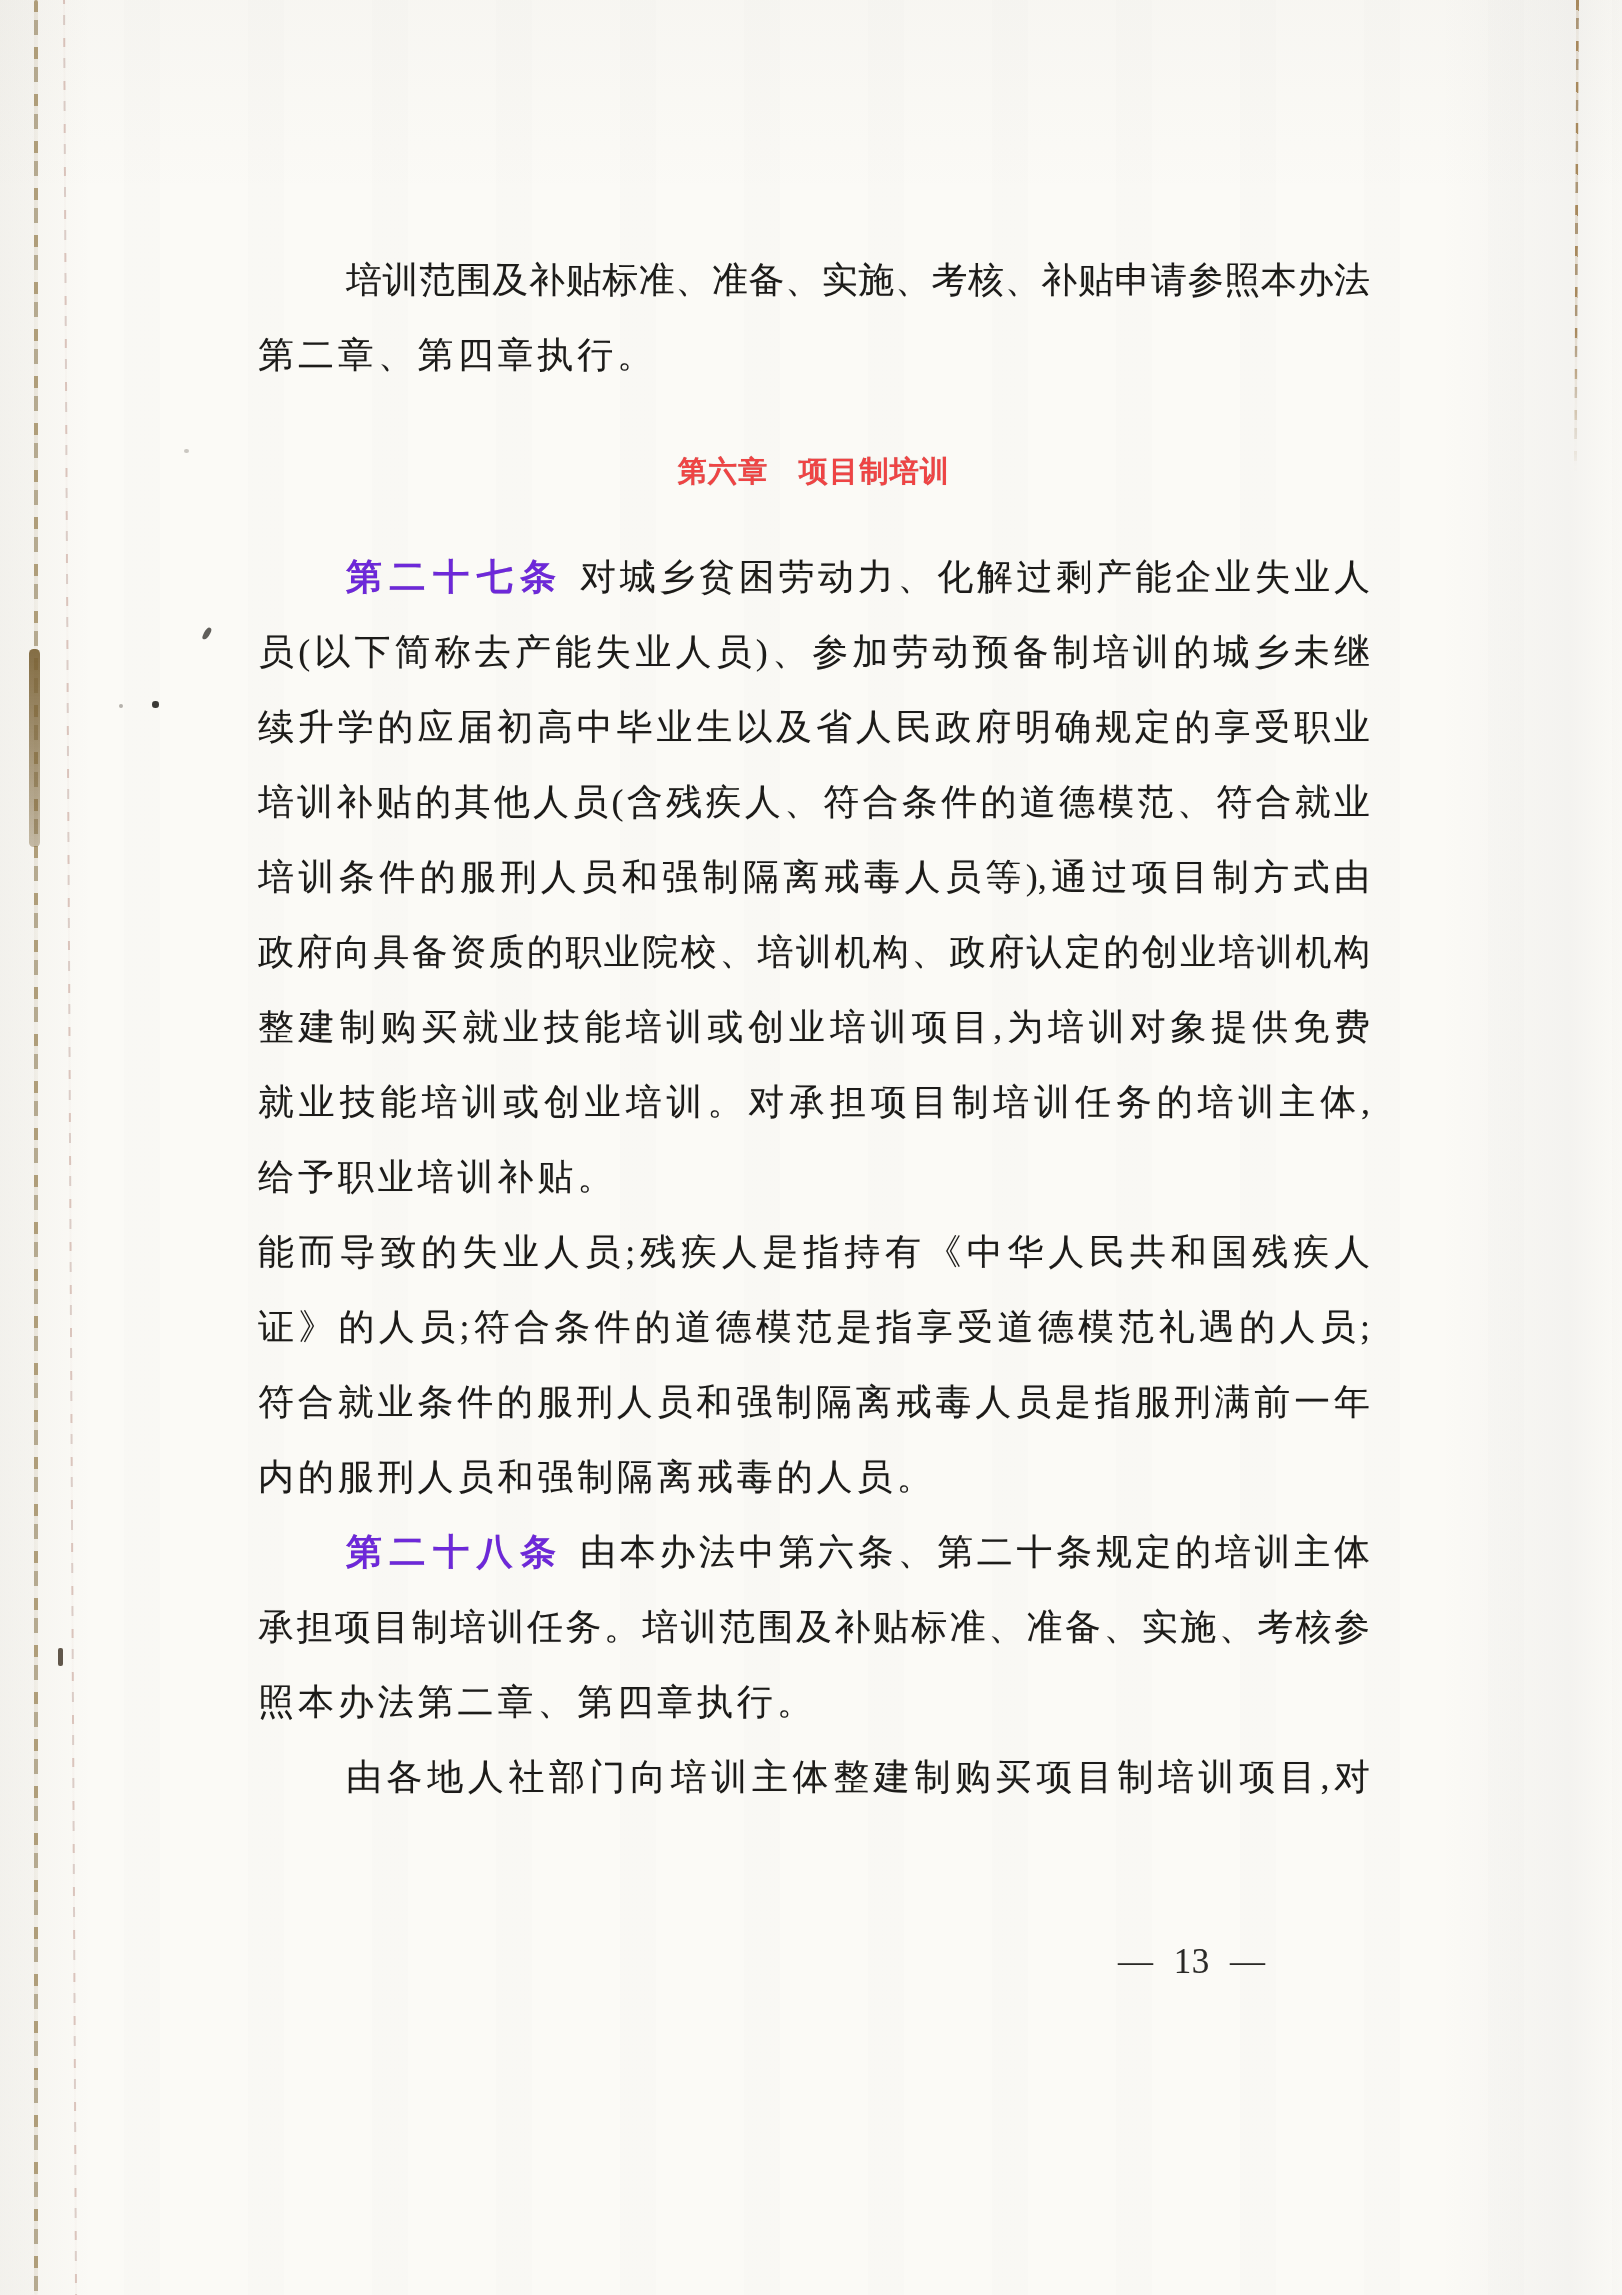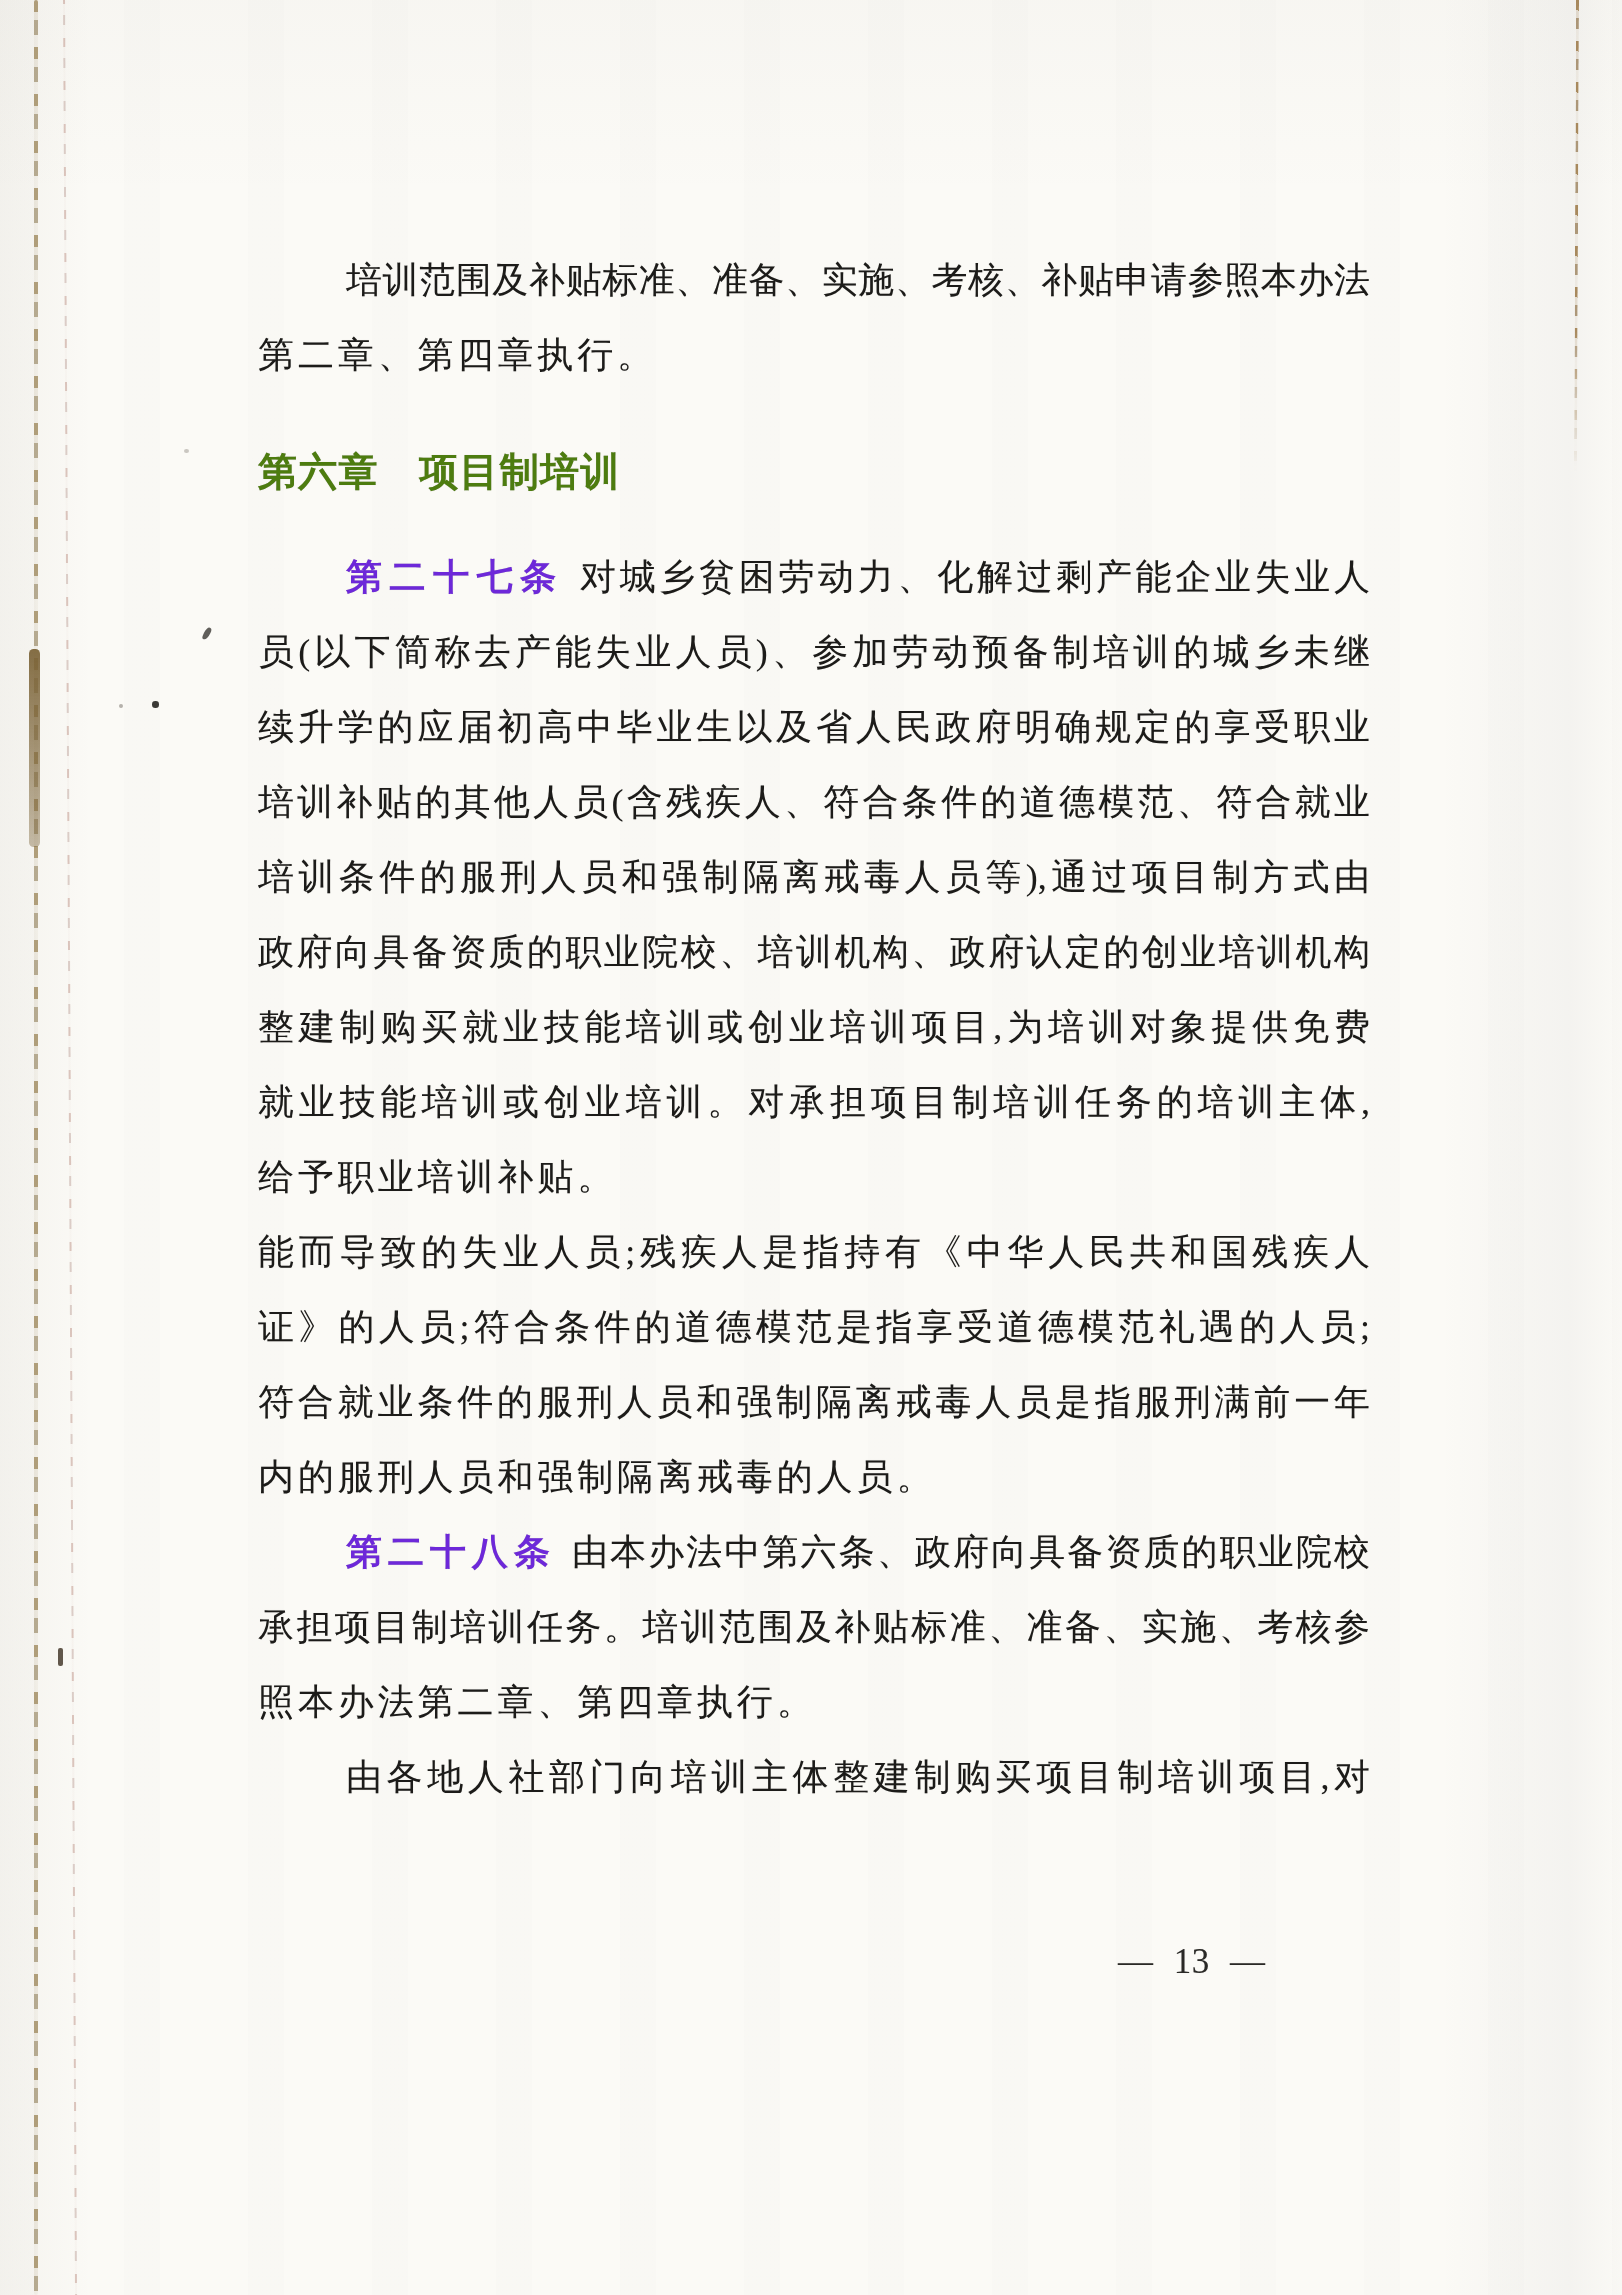--- a/index.html
+++ b/index.html
@@ -75,24 +75,24 @@
   .fill { text-align: justify; text-align-last: justify; text-justify: inter-character; }
   .last { letter-spacing: 3.9px; }
   .indent { text-indent: 88px; }
   .lead {
     font-family: Liberation Serif, serif;
     font-weight: 700; letter-spacing: 3.9px; margin-right: 16px;
     color: #6d28d9;
   }
   .chapter-heading {
     margin: 41px 0 31px 0; height: 75px; line-height: 75px;
-    text-indent: 0;
+    text-align: center; text-indent: 0;
     font-family: "Liberation Sans", "DejaVu Sans", sans-serif;
-    font-weight: 700; font-size: 39px; letter-spacing: 1.3px;
-    color: #4d7c0f;
+    font-weight: 700; font-size: 29px; letter-spacing: 1.3px;
+    color: #ef4444;
     text-shadow: 0 0 0.7px rgba(10,10,10,0.3);
   }
   .page-number {
     position: absolute; left: 1118px; top: 1936px;
     font-size: 35px; line-height: 52px; letter-spacing: 0.7px; word-spacing: 10.5px;
     color: #2a2926;
     font-family: "Liberation Serif", "DejaVu Serif", serif;
     text-shadow: 0 0 0.7px rgba(20,18,15,0.2);
   }
 </style>
@@ -126,21 +126,21 @@
     <p class="line fill">政府向具备资质的职业院校、培训机构、政府认定的创业培训机构</p>
     <p class="line fill">整建制购买就业技能培训或创业培训项目,为培训对象提供免费</p>
     <p class="line fill">就业技能培训或创业培训。对承担项目制培训任务的培训主体,</p>
     <p class="line last">给予职业培训补贴。</p>
 
     <p class="line fill">能而导致的失业人员;残疾人是指持有《中华人民共和国残疾人</p>
     <p class="line fill">证》的人员;符合条件的道德模范是指享受道德模范礼遇的人员;</p>
     <p class="line fill">符合就业条件的服刑人员和强制隔离戒毒人员是指服刑满前一年</p>
     <p class="line last">内的服刑人员和强制隔离戒毒的人员。</p>
 
-    <p class="line fill indent"><span class="lead">第二十八条</span><span>由本办法中第六条、政府向具备资质的职业院校</span></p>
+    <p class="line fill indent"><span class="lead">第二十八条</span><span>由本办法中第六条、第二十条规定的培训主体</span></p>
     <p class="line fill">承担项目制培训任务。培训范围及补贴标准、准备、实施、考核参</p>
     <p class="line last">照本办法第二章、第四章执行。</p>
 
     <p class="line fill indent">由各地人社部门向培训主体整建制购买项目制培训项目,对</p>
 
   </section>
 
   <footer class="page-number">— 13 —</footer>
 
 </div>

